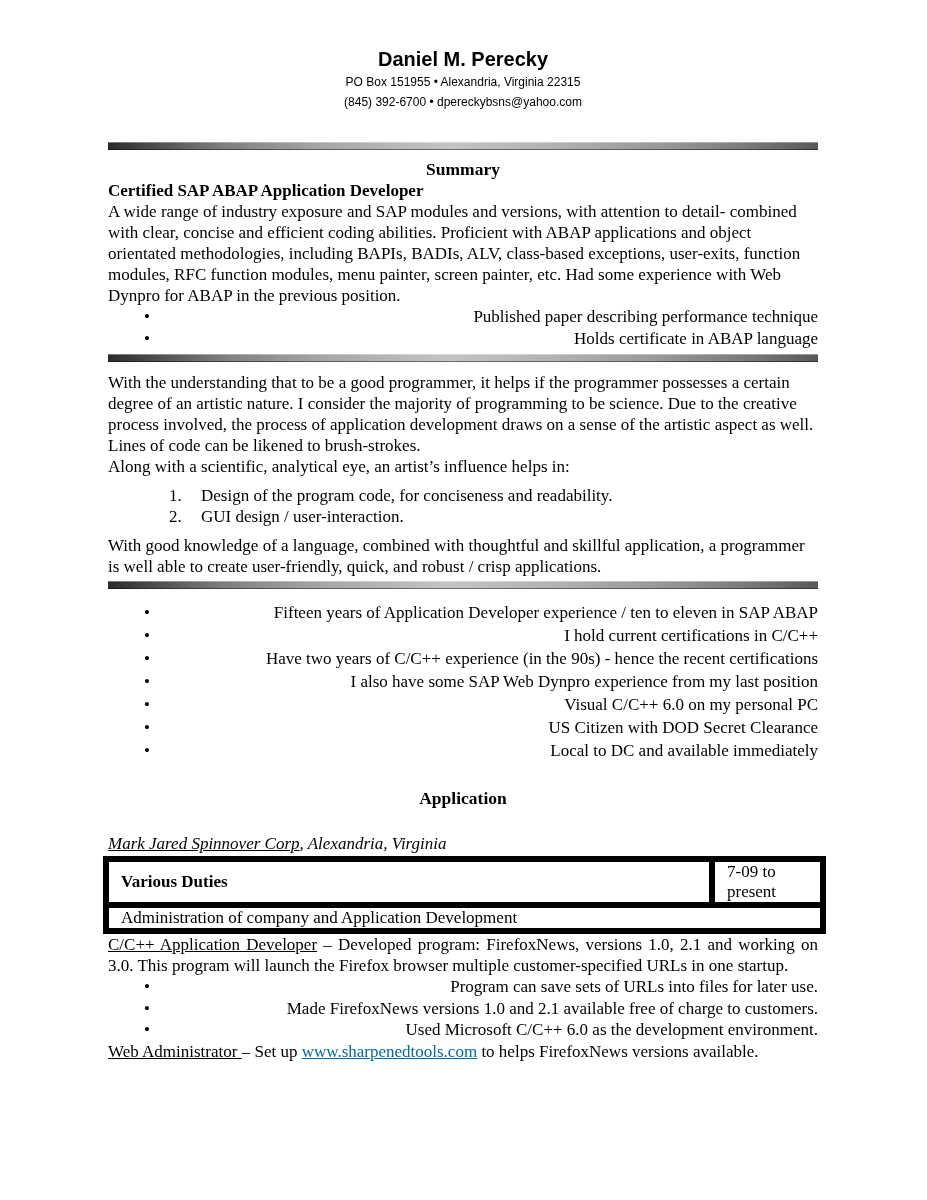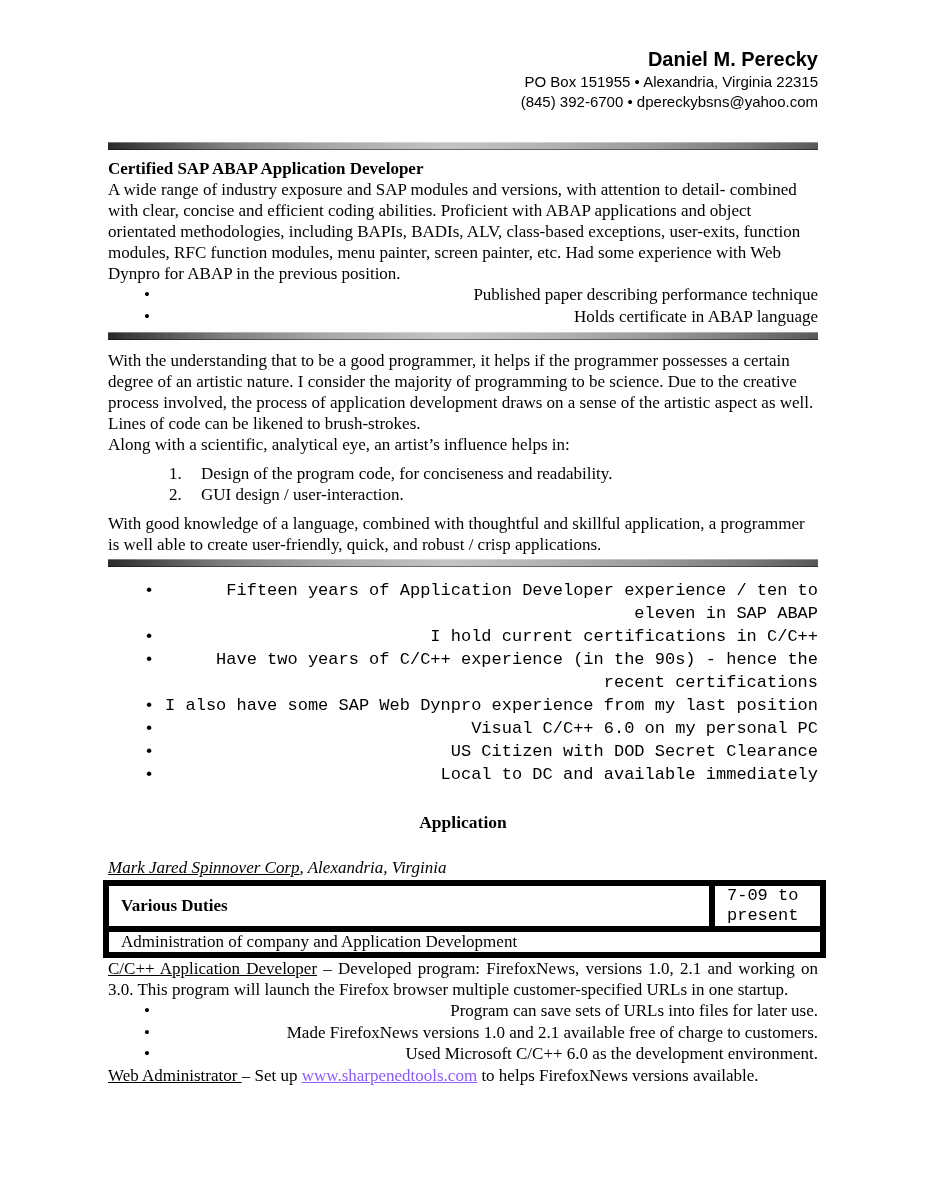--- a/index.html
+++ b/index.html
@@ -9,23 +9,23 @@
     height: 1200px;
     background: #ffffff;
     color: #000000;
     font-family: "Liberation Serif", serif;
     font-size: 17px;
     line-height: 21px;
   }
   .page { padding: 46px 109px 0 108px; }
 
   
-  .header { text-align: right; font-family: "Liberation Sans", sans-serif; }
+  .header { text-align: center; font-family: "Liberation Sans", sans-serif; }
   .person-name { font-size: 20px; font-weight: bold; line-height: 26px; }
-  .header-line { font-size: 15px; line-height: 20px; }
+  .header-line { font-size: 12px; line-height: 20px; }
 
   
   .divider {
     height: 8px;
     background: linear-gradient(90deg,
       #2b2b2b 0%, #4a4a4a 6%, #7d7d7d 16%, #a6a6a6 30%,
       #c4c4c4 48%, #b3b3b3 62%, #989898 78%, #7a7a7a 90%, #585858 100%);
     box-shadow: inset 0 1px 0 rgba(255,255,255,0.35), inset 0 -1px 0 rgba(0,0,0,0.45);
   }
   .divider-1 { margin: 30px 0 8px 0; }
@@ -41,58 +41,59 @@
   
   ul.bullets { list-style: none; margin: 0; padding: 0; }
   ul.bullets li { position: relative; padding-left: 55px; line-height: 21.5px; text-align: right; }
   ul.bullets li::before { content: "\2022"; position: absolute; left: 36px; }
 
   ol.numbered { list-style: none; counter-reset: itm; margin: 8px; padding: 0; }
   ol.numbered li { position: relative; padding-left: 85px; counter-increment: itm; line-height: 21px; }
   ol.numbered li::before { content: counter(itm) "."; position: absolute; left: 53px; }
 
   ul.highlights { margin-top: 12px; }
-  ul.highlights li { line-height: 23px; font-family: Liberation Mono, monospace; }
+  ul.highlights li { line-height: 23px; }
 
   
   .experience-heading { margin-top: 25px; }
   .company-line { margin-top: 24px; font-style: italic; }
   .u { text-decoration: underline; }
 
   table.duties {
     border-collapse: collapse;
     width: 723px;
     margin-left: -5px;
     margin-top: 2px;
   }
   table.duties td {
     border: 6px solid #000000;
     padding: 0 12px;
     line-height: 20px;
     height: 21px;
   }
   td.duties-title { font-weight: bold; }
-  td.duties-dates { width: 111px; font-family: Liberation Mono, monospace; }
+  td.duties-dates { width: 111px; }
 
   .role-para { margin-top: 0; }
-  a.site-link { color: #8b5cf6; text-decoration: underline; }
+  a.site-link { color: #0369a1; text-decoration: underline; }
 </style>
 </head>
 <body>
 
 <div class="page">
 
   <div class="header">
     <div class="person-name">Daniel M. Perecky</div>
     <div class="header-line">PO Box 151955 • Alexandria, Virginia 22315</div>
     <div class="header-line">(845) 392-6700 • dpereckybsns@yahoo.com</div>
   </div>
 
   <div class="divider divider-1"></div>
 
+  <h2 class="section-heading">Summary</h2>
   <p class="subheading">Certified SAP ABAP Application Developer</p>
   <p>A wide range of industry exposure and SAP modules and versions, with attention to detail- combined with clear, concise and efficient coding abilities. Proficient with ABAP applications and object orientated methodologies, including BAPIs, BADIs, ALV, class-based exceptions, user-exits, function modules, RFC function modules, menu painter, screen painter, etc. Had some experience with Web Dynpro for ABAP in the previous position.</p>
   <ul class="bullets">
     <li>Published paper describing performance technique</li>
     <li>Holds certificate in ABAP language</li>
   </ul>
 
   <div class="divider divider-2"></div>
 
   <p>With the understanding that to be a good programmer, it helps if the programmer possesses a certain degree of an artistic nature. I consider the majority of programming to be science. Due to the creative process involved, the process of application development draws on a sense of the artistic aspect as well. Lines of code can be likened to brush-strokes.</p>

